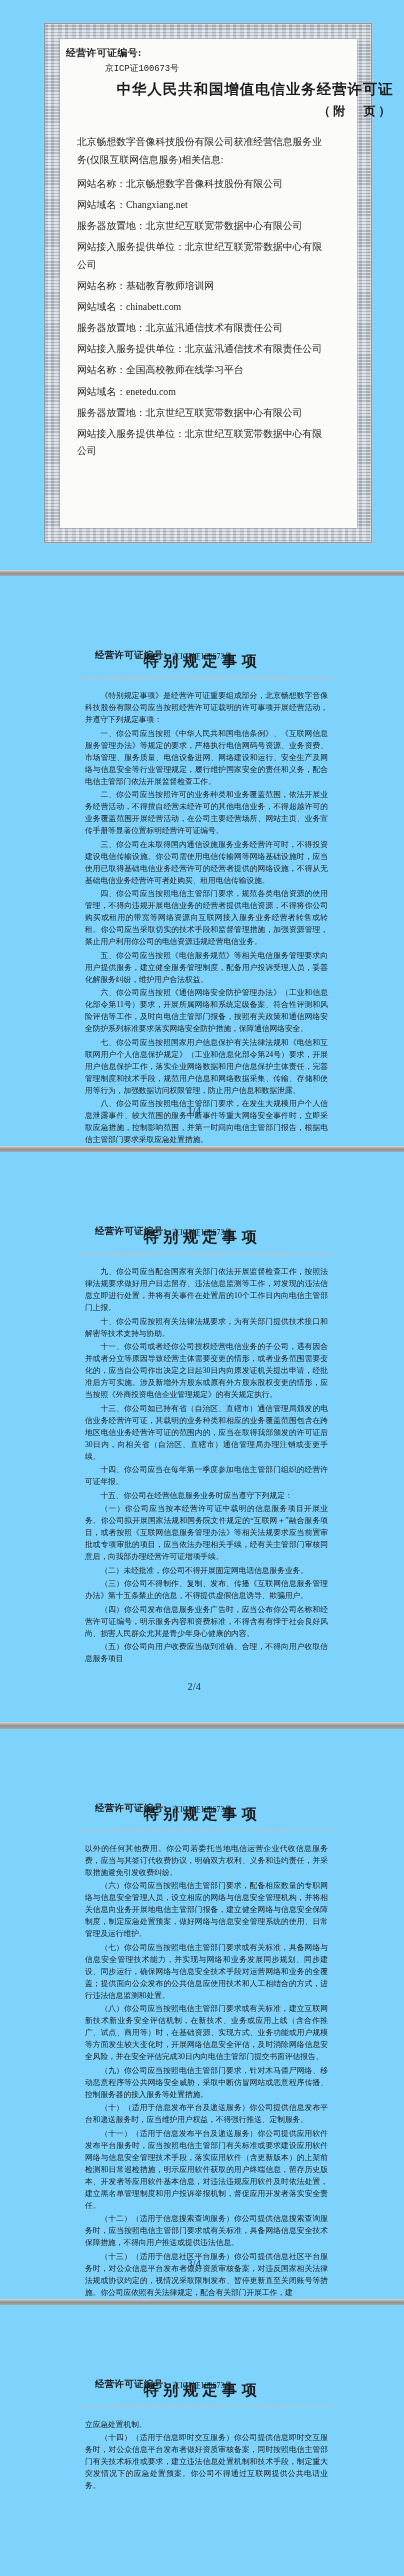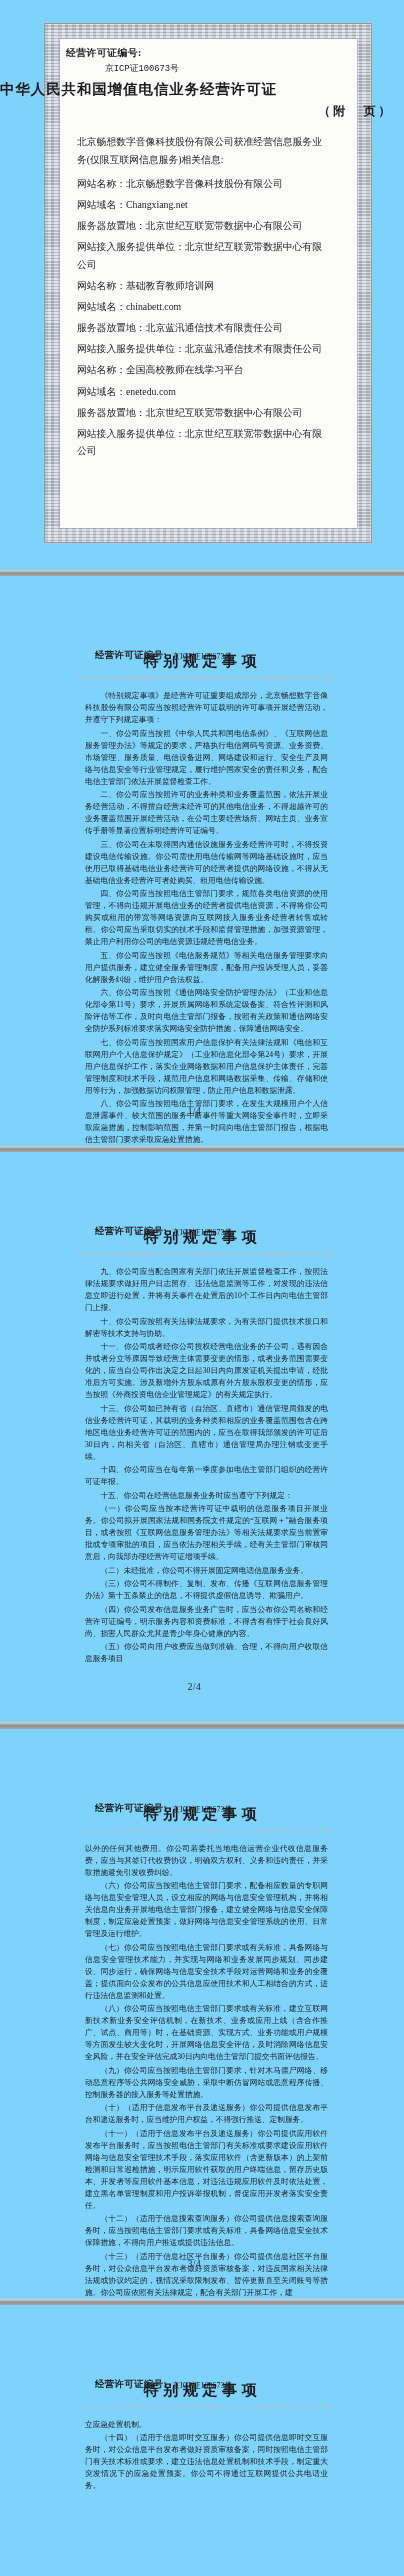--- a/index.html
+++ b/index.html
@@ -36,21 +36,21 @@
   .p1-header-label{
     position:absolute;top:47px;left:66px;
     font-size:9.8px;font-weight:700;letter-spacing:0.5px;
   }
   .p1-header-number{
     position:absolute;top:63px;left:105px;
     font-size:8.8px;font-family:"Liberation Mono","DejaVu Sans Mono",monospace;
   }
   .p1-title{
     position:absolute;top:80px;left:0;right:11.3px;
-    text-align:left;font-size:14.4px;font-weight:700;letter-spacing:1px;
+    text-align:right;font-size:14.4px;font-weight:700;letter-spacing:1px;
   }
   .p1-subtitle{
     position:absolute;top:103px;left:0;right:11.3px;
     text-align:right;font-size:12px;font-weight:700;letter-spacing:3.1px;
   }
   .p1-body{
     position:absolute;top:133px;left:77px;width:253px;
     font-size:9.8px;line-height:17.5px;
   }
   .p1-body p{margin:0 0 3.6px 0;}

